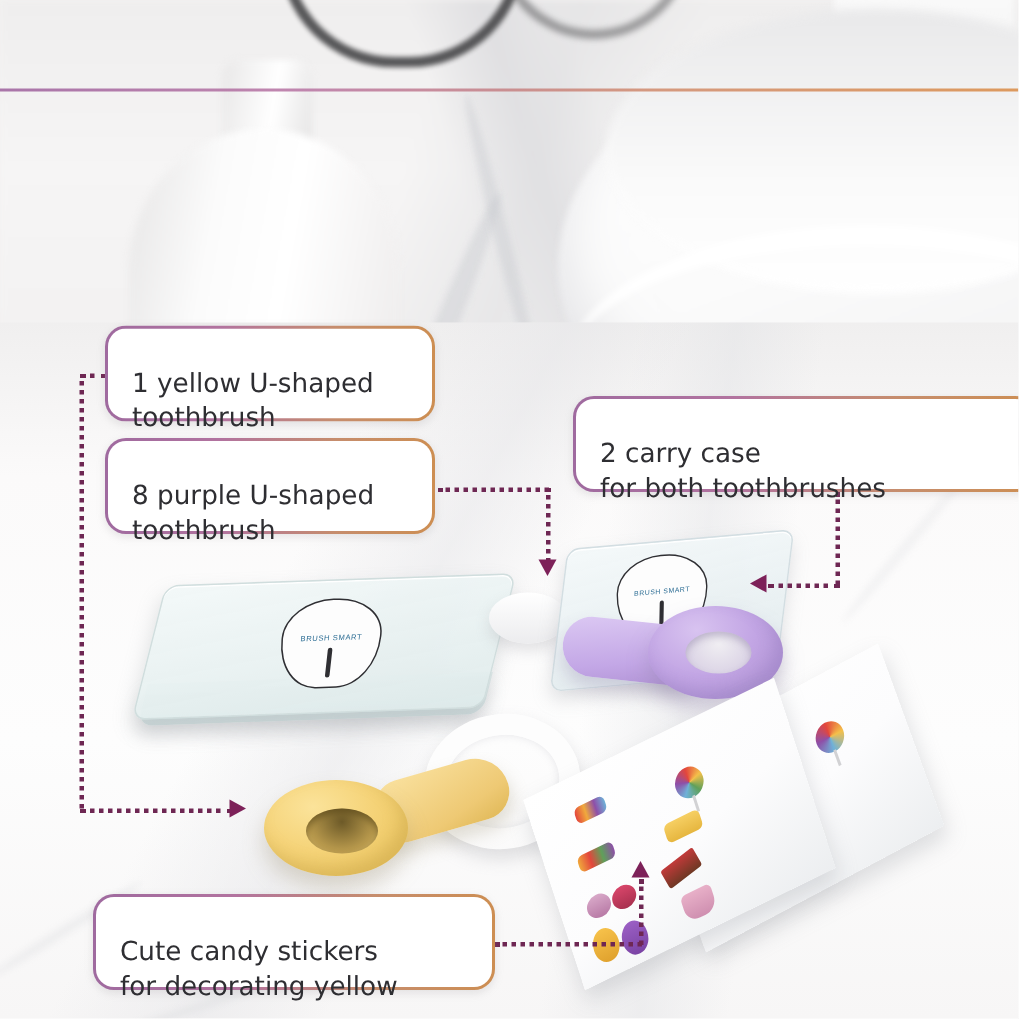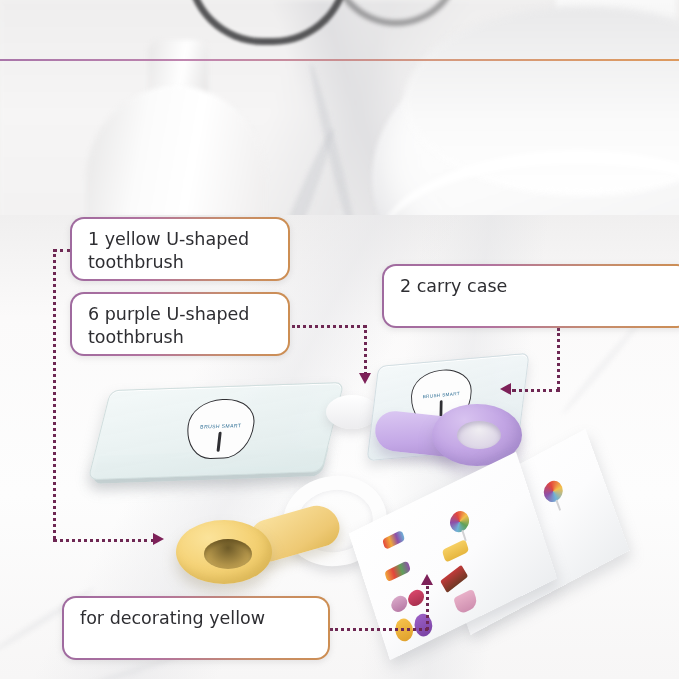--- a/index.html
+++ b/index.html
@@ -224,21 +224,21 @@
     text-transform:uppercase;
     transform:scaleX(.93);
     text-shadow:0 1px 2px rgba(120,80,90,.35);
   }
 
   
   .callout{
     position:absolute;
     background:#ffffff;
     border-radius:14px;
-    padding:9px 14px 10px 16px;
+    padding:26px 14px 10px 16px;
     box-sizing:border-box;
     color:#2e2e32;
     font-size:17.5px;
     line-height:1.30;
     font-family:"DejaVu Sans","Liberation Sans",sans-serif;
     font-weight:400;
     border:2.5px solid transparent;
     background-image:
       linear-gradient(#ffffff,#ffffff),
       linear-gradient(90deg,#9f6a9f 0%,#b2739f 35%,#c68d6d 70%,#cd8e52 100%);
@@ -369,25 +369,27 @@
   </div>
 
   <div class="header-rule"></div>
 
   <div class="callout c1">
     <div>1 yellow U-shaped</div>
     <div>toothbrush</div>
   </div>
 
   <div class="callout c2">
-    <div>6 purple U-shaped</div>
+    <div>8 purple U-shaped</div>
     <div>toothbrush</div>
   </div>
 
   <div class="callout c3">
     <div>2 carry case</div>
+    <div>for both toothbrushes</div>
   </div>
 
   <div class="callout c4">
+    <div>Cute candy stickers</div>
     <div>for decorating yellow</div>
   </div>
 
 </div>
 
 </body></html>

